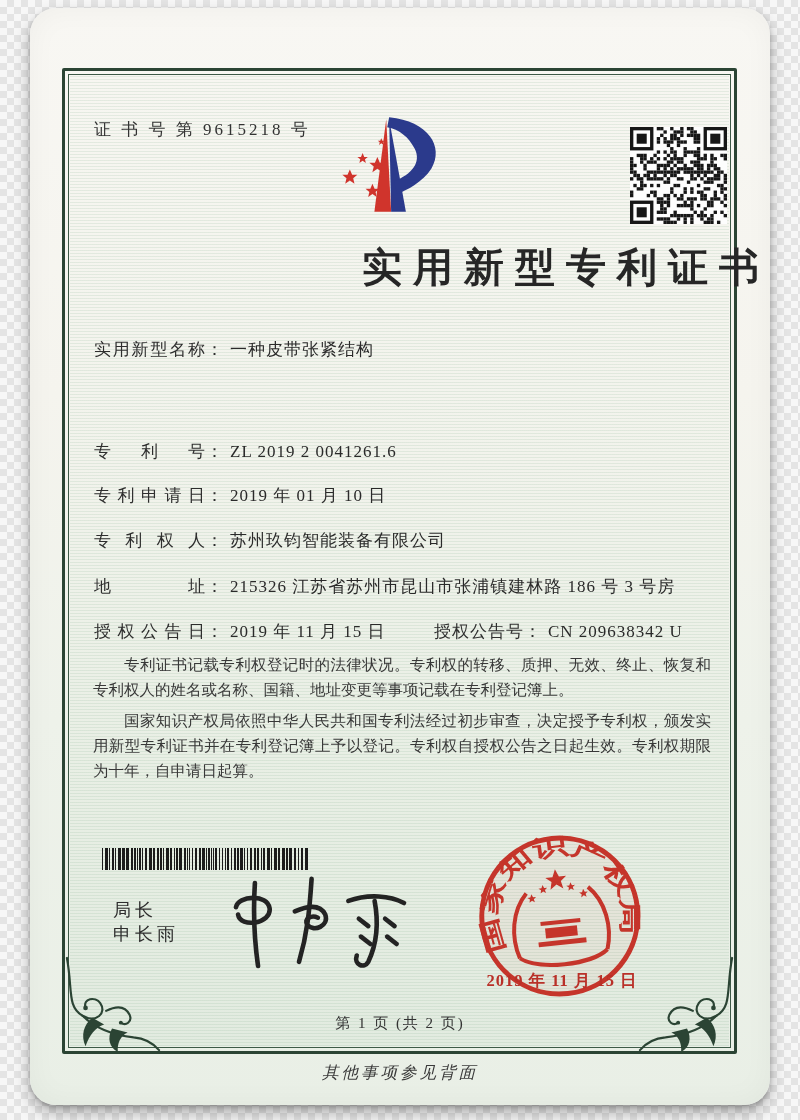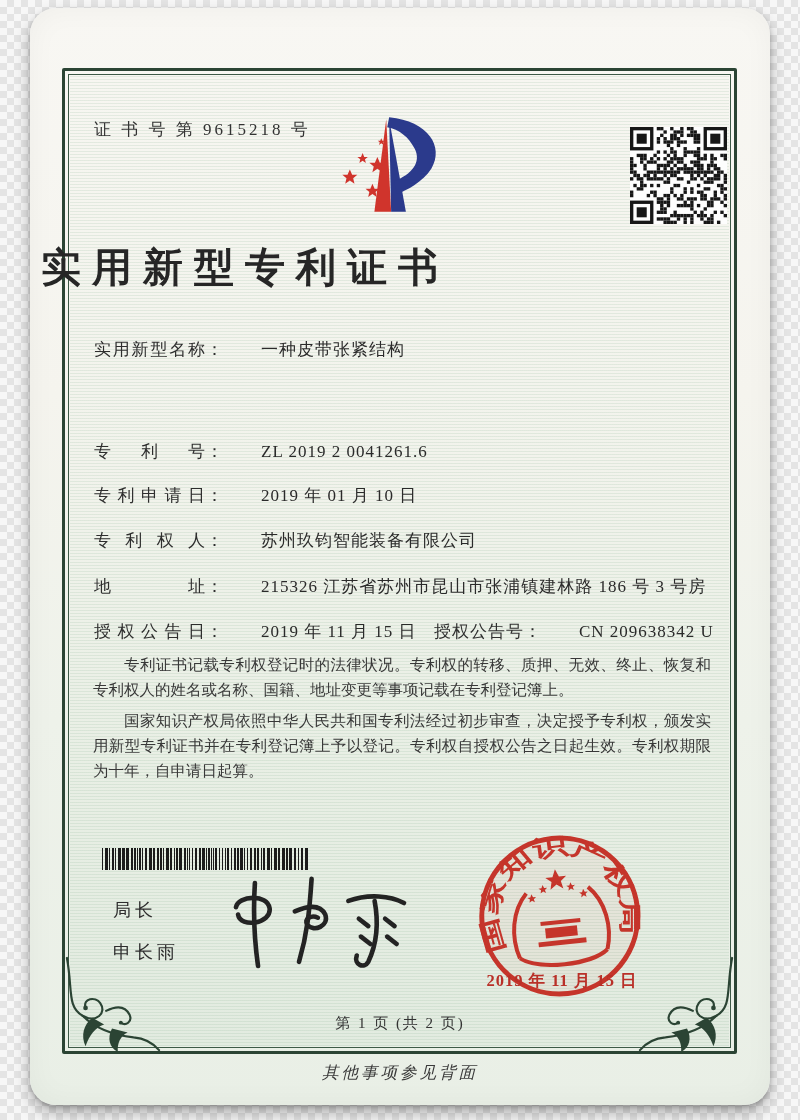--- a/index.html
+++ b/index.html
@@ -32,43 +32,43 @@
   .ornament{position:absolute;z-index:3;}
   .orn-left{left:-2px;bottom:-3px;}
   .orn-right{right:-2px;bottom:-3px;transform:scaleX(-1);}
   .cert-no{
     position:absolute;left:64px;top:110px;font-size:17px;color:#333;
     letter-spacing:3px;z-index:4;
   }
   .logo{position:absolute;left:310px;top:103px;z-index:4;}
   .qr{position:absolute;left:600px;top:119px;z-index:4;background:#fdfdfd;}
   .title{
-    position:absolute;left:0;top:232px;width:100%;margin:0;text-align:left;
+    position:absolute;left:0;top:232px;width:100%;margin:0;text-align:right;
     font-size:40px;font-weight:600;color:#262626;letter-spacing:11px;text-indent:11px;
     z-index:4;
   }
   .field-row{
     position:absolute;left:64px;width:620px;font-size:17px;color:#2e2e2e;z-index:4;
     letter-spacing:1px;white-space:nowrap;
   }
   .flabel{
     display:inline-block;width:112px;text-align:justify;text-align-last:justify;
     vertical-align:bottom;
   }
   .colon{margin-right:6px;}
-  .fvalue{color:#2a2a2a;margin-left:31px;}
+  .fvalue{color:#2a2a2a;}
   .grant-pair2{position:absolute;left:340px;top:0;}
   .paragraphs{
     position:absolute;left:63px;top:644px;width:618px;z-index:4;
     font-size:15.5px;line-height:1.62;color:#383838;text-align:justify;
   }
   .paragraphs p{margin:0 0 6px 0;text-indent:2em;}
   .barcode{position:absolute;left:70px;top:840px;z-index:4;}
   .director{position:absolute;left:83px;top:890px;z-index:4;font-size:18px;color:#2d2d2d;letter-spacing:4px;}
-  .director .name{margin-top:18px;}
+  .director .name{}
   .signature{position:absolute;left:185px;top:860px;z-index:5;}
   .seal{position:absolute;left:432px;top:812px;z-index:4;transform:rotate(-6deg);}
   .seal-date{
     position:absolute;left:442px;top:962px;width:180px;text-align:center;z-index:6;
     color:#b93028;font-size:16.5px;letter-spacing:1px;font-weight:600;
   }
   .page-footer{
     position:absolute;left:0;top:1006px;width:100%;text-align:center;z-index:4;
     font-size:15px;color:#333;letter-spacing:2px;
   }

